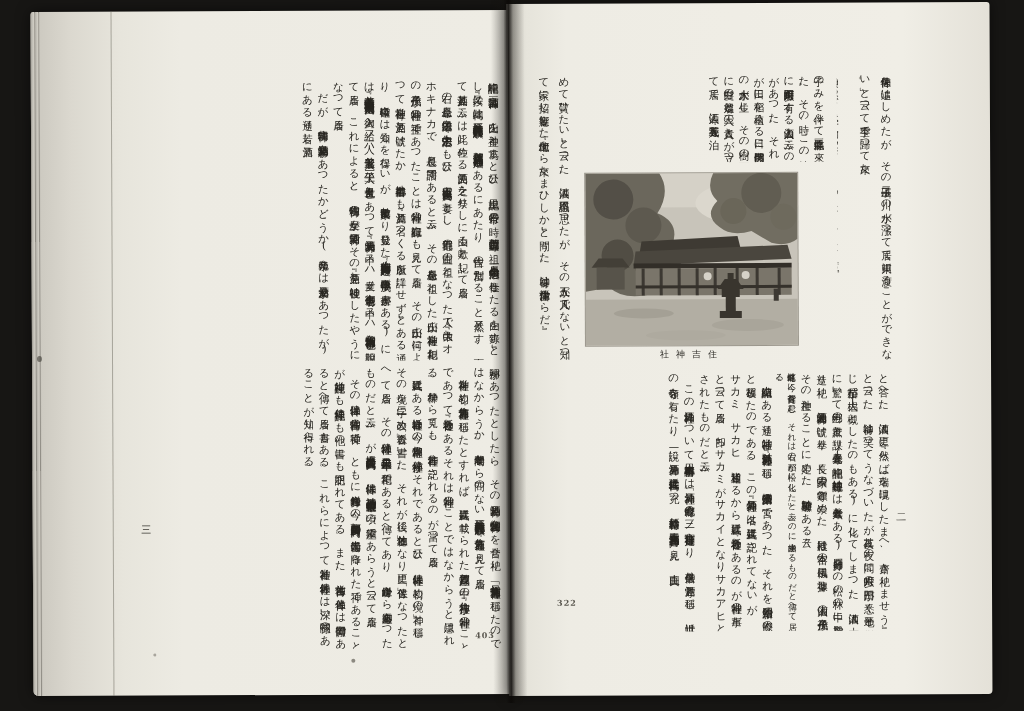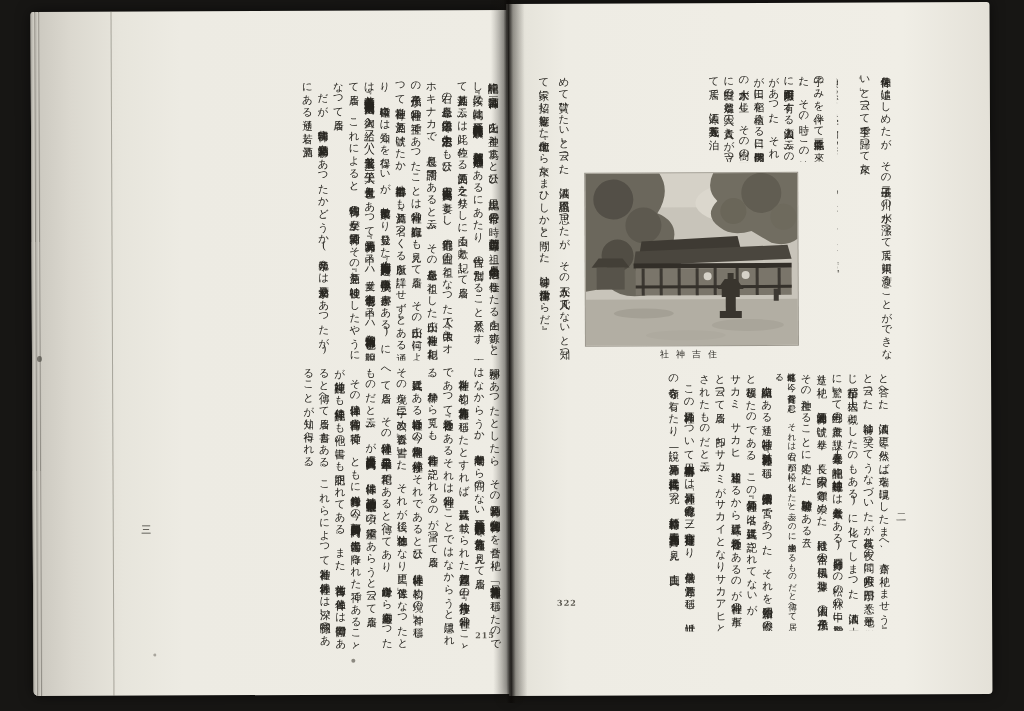--- a/index.html
+++ b/index.html
@@ -85,21 +85,21 @@
     </div>
 
     <div class="vband lp-lower">
       <p>明神があつたとしたら、その酒見明神と御父住吉明神とを合せ祀り、最初「住吉酒見神社」と稱したのではなからうか。養老年間から間のない延曆八年職判住吉大社解狀に『住吉酒見社』と見えて居る。</p>
       <p class="ind">當神社を初め『住吉酒見神社』と稱したとすれば、延喜式に載せられた賀茂郡八座の中の『住吉神社』が當神社のことであつて『坂合神社』とあるそれは當神社のことではなからうと思はれる。祭神から見ても、住吉神社と記されるのが當つて居る。</p>
       <p class="ind">延喜式にある坂合神社は今の加東郡社の佐保神社がそれであると云ひ、佐保神社は初め「境の神」と稱し、その境を二字に改め「坂合」と書いた。それが後に「佐加穗」となり更に「佐保」となつたと傳へて居る。その佐保神社は垂仁天皇二十三年の創祀であると傳へてあり、鎌倉峰から御遷座あつたものだと云ふ。が播磨史談會長矢內氏は、佐保神は神功皇后三韓御親征還軍の頃の鎭座であらうと云つて居る。</p>
       <p class="ind">その佐保神は當住吉神の從神で、ともに鎌倉峰卽ち今の加西郡多加野村河內の普光寺山に降られた神であることが當神社記にも佐保神社記にも他の書にも明記されてある。また、當住吉神と佐保神とは御同體であると傳へて居る書もある。これらによつて當神社と佐保神社とは深い關係のあることが知り得られる。</p>
     </div>
 
     <div class="folio folio-left">三</div>
-    <div class="pagenum pagenum-left">215</div>
+    <div class="pagenum pagenum-left">403</div>
 
     <div class="stain s1"></div>
     <div class="stain s2"></div>
     <div class="stain s4"></div>
   </div>
 
   <div class="page page-right">
 
     <div class="rp-upper">
       <div class="rp-introA">

